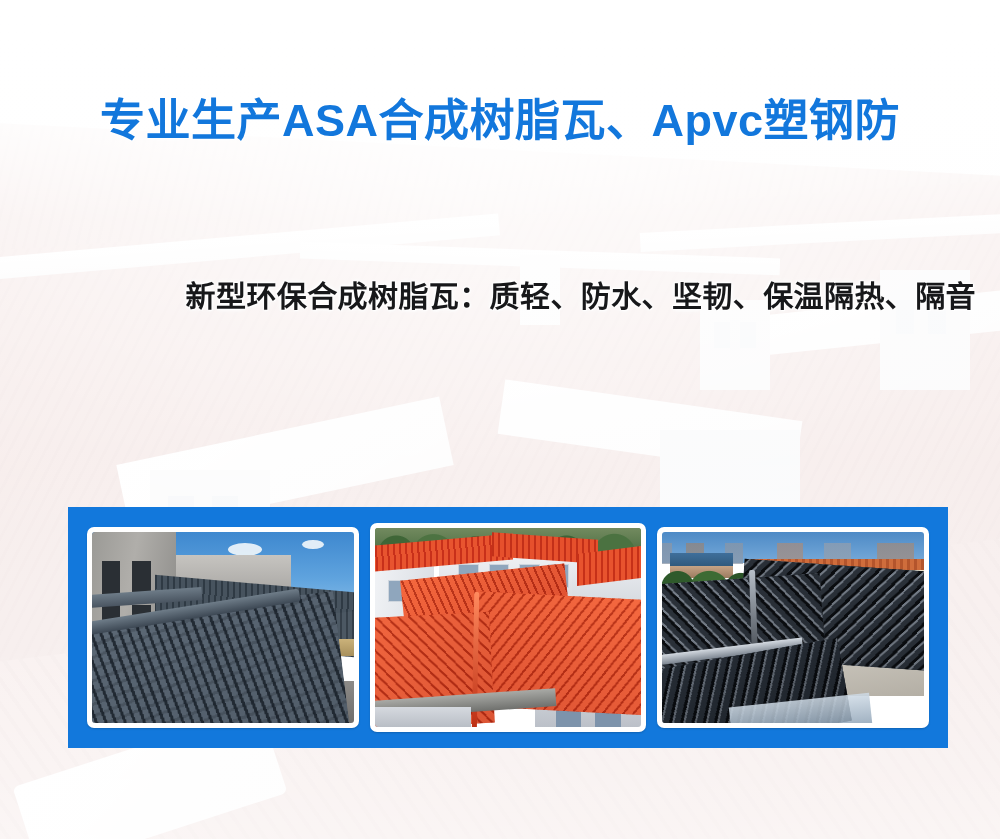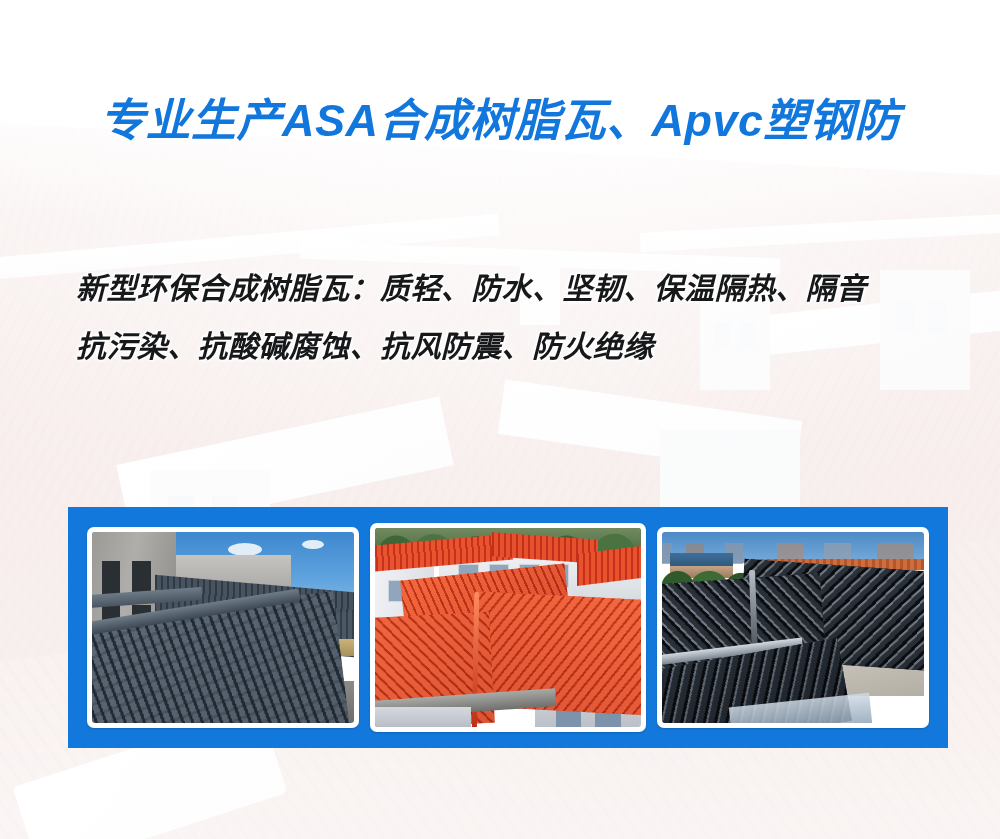--- a/index.html
+++ b/index.html
@@ -10,21 +10,20 @@
     overflow:hidden;
     font-family:"Liberation Sans","DejaVu Sans",sans-serif;
     background:#ffffff;
   }
 
   #page{
     position:relative;
     width:1000px; height:839px;
     overflow:hidden;
     background:#86efac;
-    font-style:italic;
   }
 
   
   .bg-layer{ position:absolute; inset:0; overflow:hidden; }
 
   
   .bg-sky{
     position:absolute; left:0; top:0; width:1000px; height:300px;
     background:linear-gradient(180deg,#fdfdfe 0%,#f6f7f9 45%,#eceef1 100%);
   }
@@ -111,25 +110,26 @@
     letter-spacing:.5px;
     color:#1277dc;
     text-shadow:
       0 0 5px #fff, 0 0 5px #fff, 0 0 9px #fff,
       1px 1px 0 rgba(255,255,255,.95), -1px -1px 0 rgba(255,255,255,.95);
     white-space:nowrap;
   }
   .headline .hl-line{ display:block; }
 
   .subcopy{
-    position:absolute; left:76px; top:264px; width:900px;
+    position:absolute; left:76px; top:272px; width:900px;
     color:#17181a;
     font-size:30px;
     font-weight:bold;
     letter-spacing:.4px;
+    text-align:right;
   }
   .subcopy .sl{
     display:block;
     white-space:nowrap;
     text-shadow:
       0 0 4px #fff, 0 0 4px #fff, 0 0 7px #fff,
       1px 1px 0 rgba(255,255,255,.9), -1px -1px 0 rgba(255,255,255,.9);
   }
   .sl1{ margin-bottom:14px; }
   .sl2{ margin-bottom:20px; }
@@ -455,21 +455,20 @@
   </div>
 
   <div class="content">
 
     <h1 class="headline">
       <span class="hl-line">专业生产ASA合成树脂瓦、Apvc塑钢防</span>
     </h1>
 
     <div class="subcopy">
       <span class="sl sl1">新型环保合成树脂瓦：质轻、防水、坚韧、保温隔热、隔音</span>
-      <span class="sl sl2">抗污染、抗酸碱腐蚀、抗风防震、防火绝缘</span>
     </div>
 
     <div class="gallery">
 
       <div class="photo p1">
         <div class="inner">
           <div class="sky"></div>
           <div class="cloud c1"></div>
           <div class="cloud c2"></div>
           <div class="cloud c3"></div>

